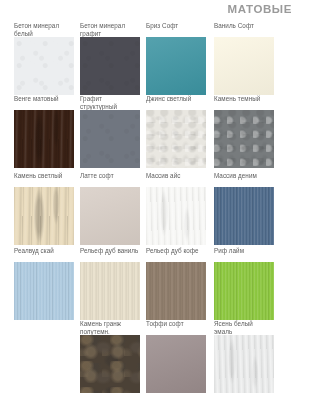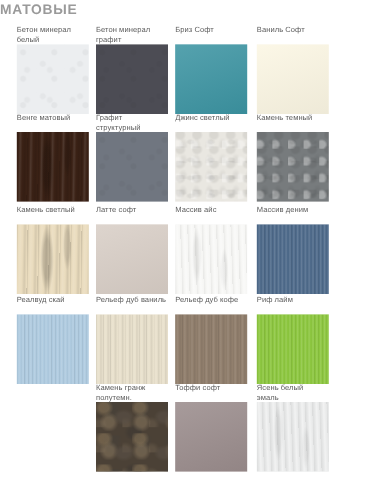--- a/index.html
+++ b/index.html
@@ -16,21 +16,21 @@
     position: relative;
     width: 292px;
     height: 400px;
     background: #ffffff;
   }
   .page-title {
     position: absolute;
     left: 0;
     top: 3px;
     width: 292px;
-    text-align: left;
+    text-align: right;
     font-size: 11.5px;
     font-weight: bold;
     letter-spacing: 0.6px;
     color: #9a9a9a;
   }
   .swatch-cell {
     position: absolute;
     width: 60px;
   }
   .swatch-label {

